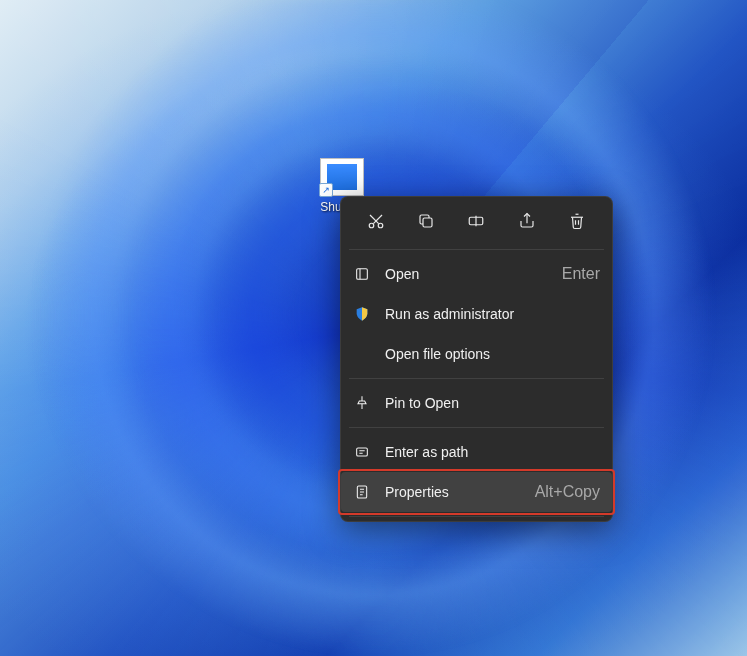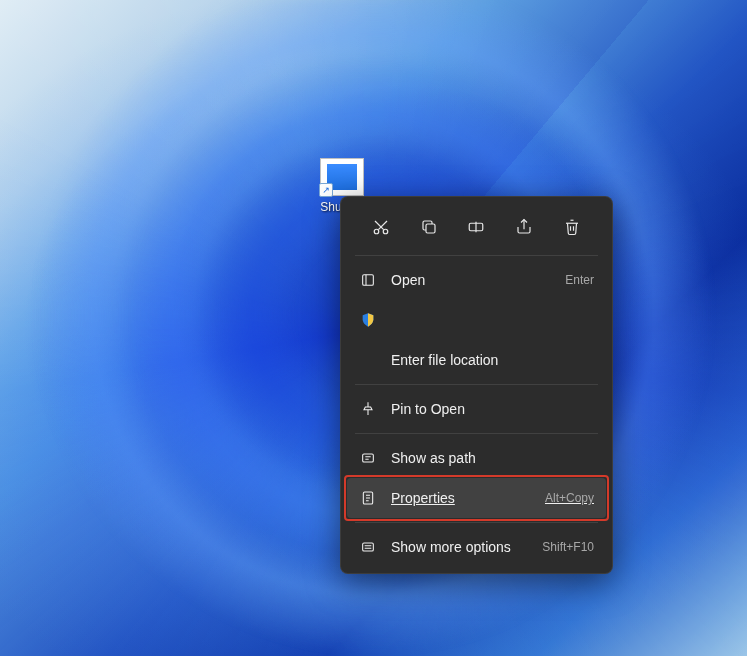--- a/index.html
+++ b/index.html
@@ -99,21 +99,20 @@
     }
     .context-menu {
       position: absolute;
       left: 340px;
       top: 196px;
       width: 273px;
       background: #2c2c2c;
       border-radius: 8px;
       box-shadow: 0 8px 32px rgba(0,0,0,0.5);
       border: 1px solid rgba(255,255,255,0.08);
-      padding: 6px;
       color: #fff;
     }
     .top-icons {
       display: flex;
       justify-content: space-around;
       padding: 6px 10px;
     }
     .top-icon-btn {
       width: 36px;
       height: 36px;
@@ -135,36 +134,35 @@
       padding: 0 12px;
       height: 40px;
       border-radius: 4px;
       cursor: pointer;
       font-size: 14px;
       color: #f0f0f0;
       position: relative;
     }
     .menu-item.hovered {
       background: rgba(255,255,255,0.10);
-      text-decoration: underline;
     }
     .menu-icon {
       width: 18px;
       height: 18px;
       margin-right: 14px;
       display: flex;
       align-items: center;
       justify-content: center;
       flex-shrink: 0;
     }
     .menu-label {
       flex: 1;
     }
     .menu-shortcut {
-      font-size: 12px;
+      font-size: 16px;
       color: #a8a8a8;
     }
     .highlight-box {
       position: absolute;
       border: 2px solid #d43a2a;
       border-radius: 4px;
       left: -3px;
       right: -3px;
       top: -3px;
       bottom: -3px;
@@ -237,25 +235,26 @@
     <span class="menu-shortcut">Enter</span>
   </div>
 
   <div class="menu-item">
     <span class="menu-icon">
       <svg width="16" height="16" viewBox="0 0 24 24" fill="none">
         <path d="M12 2 L20 5 V11 C20 16 16 20 12 22 C8 20 4 16 4 11 V5 Z" fill="#2a7ee0"></path>
         <path d="M12 2 L20 5 V11 C20 16 16 20 12 22 V2 Z" fill="#f2c744"></path>
       </svg>
     </span>
+    <span class="menu-label">Run as administrator</span>
   </div>
 
   <div class="menu-item">
     <span class="menu-icon"></span>
-    <span class="menu-label">Enter file location</span>
+    <span class="menu-label">Open file options</span>
   </div>
 
   <div class="separator"></div>
 
   <div class="menu-item">
     <span class="menu-icon">
       <svg width="16" height="16" viewBox="0 0 24 24" fill="none" stroke="currentColor" stroke-width="1.6">
         <path d="M12 2v7"></path>
           <path d="M8 9h8l2 4H6z"></path>
           <path d="M12 13v8"></path>
@@ -267,40 +266,30 @@
   <div class="separator"></div>
 
 
   <div class="menu-item">
     <span class="menu-icon">
       <svg width="16" height="16" viewBox="0 0 24 24" fill="none" stroke="currentColor" stroke-width="1.6">
         <rect x="4" y="6" width="16" height="12" rx="2"></rect>
         <path d="M8 10h8M8 14h5"></path>
       </svg>
     </span>
-    <span class="menu-label">Show as path</span>
+    <span class="menu-label">Enter as path</span>
   </div>
 
   <div class="menu-item hovered" style="position:relative;">
     <span class="menu-icon">
       <svg width="16" height="16" viewBox="0 0 24 24" fill="none" stroke="currentColor" stroke-width="1.6">
         <rect x="5" y="3" width="14" height="18" rx="2"></rect>
         <path d="M9 8h6M9 12h6M9 16h4"></path>
       </svg>
     </span>
     <span class="menu-label">Properties</span>
     <span class="menu-shortcut">Alt+Copy</span>
     <div class="highlight-box"></div>
   </div>
 
   <div class="separator"></div>
 
-  <div class="menu-item">
-    <span class="menu-icon">
-      <svg width="16" height="16" viewBox="0 0 24 24" fill="none" stroke="currentColor" stroke-width="1.6">
-        <rect x="4" y="6" width="16" height="12" rx="2"></rect>
-        <path d="M7 10h10M7 14h10"></path>
-      </svg>
-    </span>
-    <span class="menu-label">Show more options</span>
-    <span class="menu-shortcut">Shift+F10</span>
-  </div>
 </div>
 
 </body></html>

